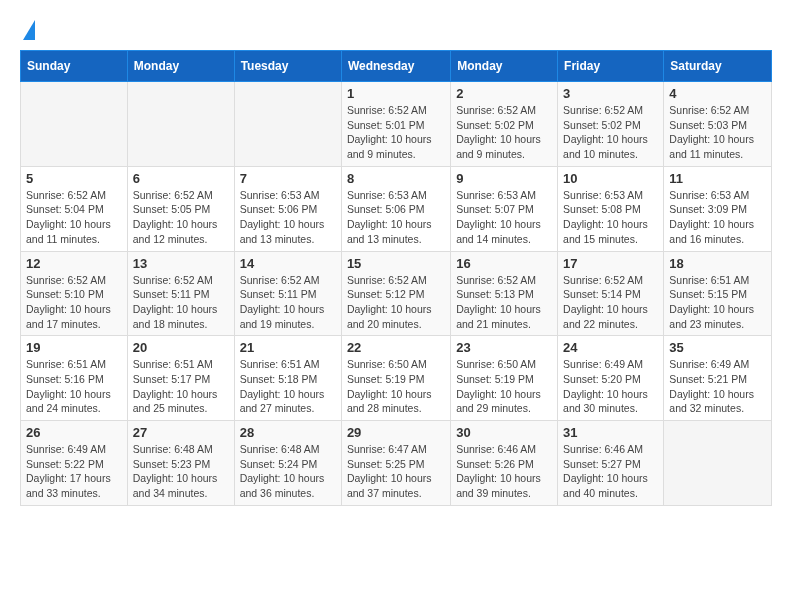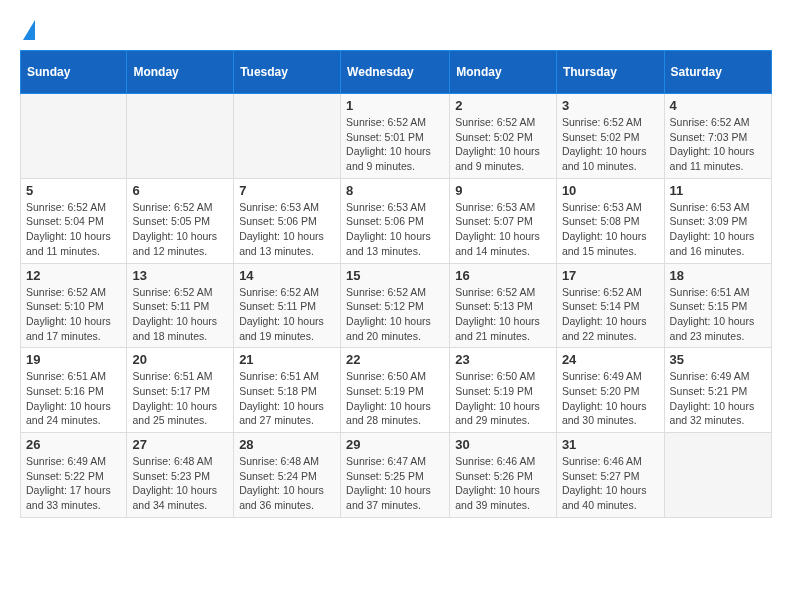--- a/index.html
+++ b/index.html
@@ -60,21 +60,21 @@
       width: 100%;
       border-collapse: collapse;
       border: 1px solid #ccc;
       font-size: 11px;
     }
     .calendar thead tr {
       background-color: #1565c0;
       color: #fff;
     }
     .calendar thead th {
-      padding: 14px 6px;
+      padding: 8px 6px;
       text-align: left;
       font-size: 12px;
       font-weight: bold;
       border: 1px solid #1e88e5;
     }
     .calendar tbody tr {
       vertical-align: top;
     }
     .calendar tbody td {
       border: 1px solid #ddd;
@@ -121,21 +121,21 @@
 </div>
 
 <table class="calendar">
   <thead>
     <tr>
     <th>Sunday</th>
         <th>Monday</th>
         <th>Tuesday</th>
         <th>Wednesday</th>
         <th>Monday</th>
-        <th>Thursday</th>
+        <th>Friday</th>
         <th>Saturday</th>
       </tr>
   </thead>
   <tbody id="calendar-body">
   <tr>
         <td class="empty-cell"></td>
         <td class="empty-cell"></td>
         <td class="empty-cell"></td>
         <td>
           <span class="day-number">1</span>
@@ -151,21 +151,21 @@
         </td>
         <td>
           <span class="day-number">3</span>
           <div class="day-info">Sunrise: 6:52 AM</div>
           <div class="day-info">Sunset: 5:02 PM</div>
           <div class="day-info">Daylight: 10 hours and 10 minutes.</div>
         </td>
         <td>
           <span class="day-number">4</span>
           <div class="day-info">Sunrise: 6:52 AM</div>
-          <div class="day-info">Sunset: 7:03 PM</div>
+          <div class="day-info">Sunset: 5:03 PM</div>
           <div class="day-info">Daylight: 10 hours and 11 minutes.</div>
         </td>
       </tr>
       <tr>
         <td>
           <span class="day-number">5</span>
           <div class="day-info">Sunrise: 6:52 AM</div>
           <div class="day-info">Sunset: 5:04 PM</div>
           <div class="day-info">Daylight: 10 hours and 11 minutes.</div>
         </td>

